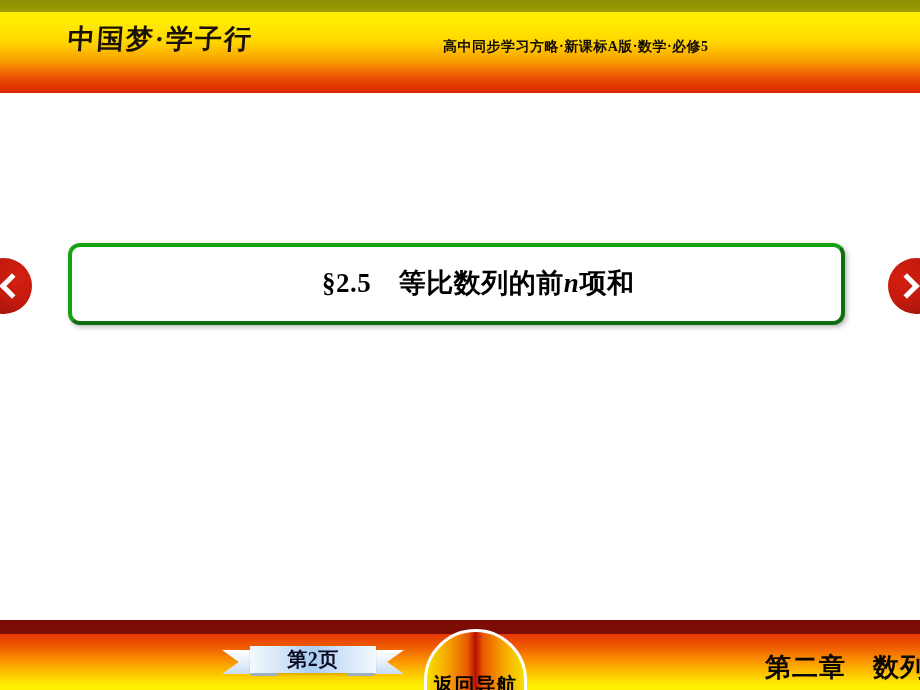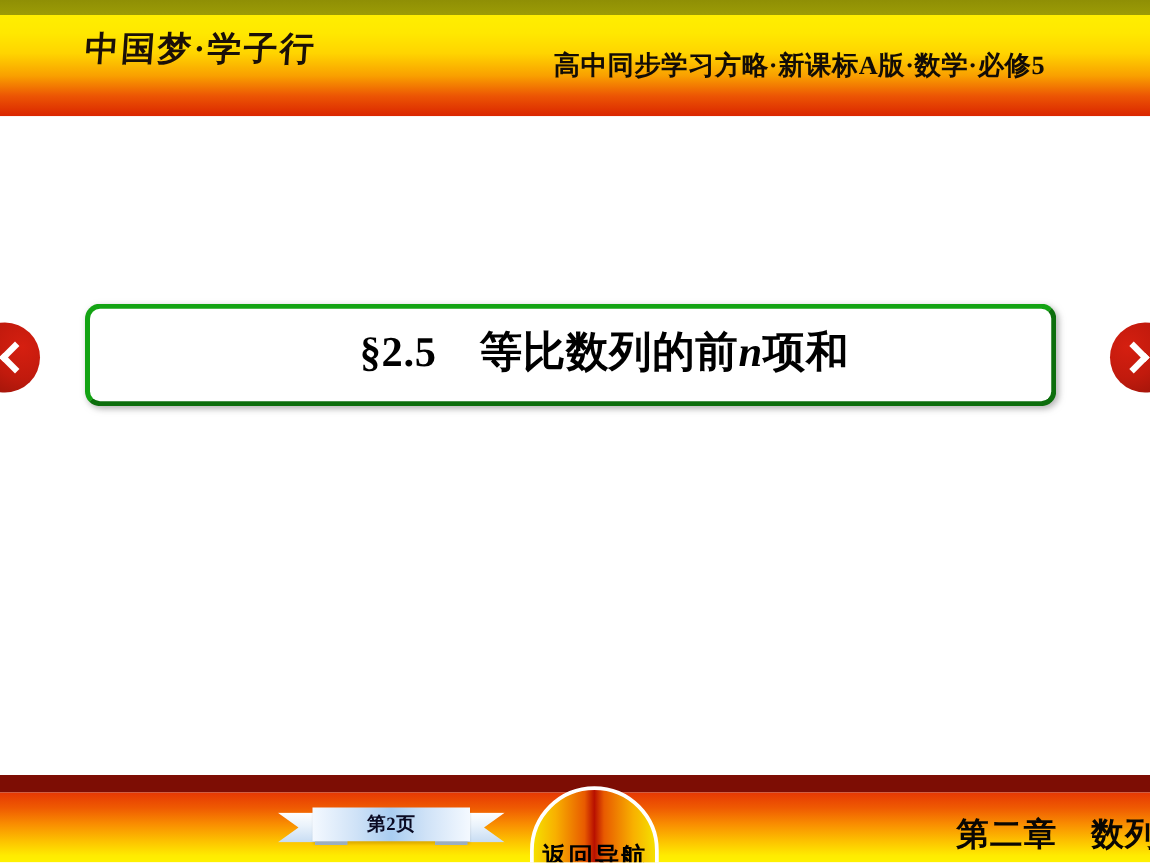--- a/index.html
+++ b/index.html
@@ -53,21 +53,21 @@
     color: #1a1008;
     letter-spacing: 2px;
     white-space: nowrap;
     transform: skewX(-4deg);
   }
   #course-line {
     position: absolute;
     left: 443px;
     top: 38px;
     font-family: "Liberation Serif", serif;
-    font-size: 21px;
+    font-size: 14px;
     font-weight: bold;
     color: #120c06;
     white-space: nowrap;
     letter-spacing: 0.5px;
   }
 
   
   #stage {
     position: absolute;
     left: 0; top: 93px;
@@ -90,21 +90,21 @@
     border-left: 4px solid #13a313;
     border-right: 4px solid #0d6e0d;
     border-bottom: 4px solid #0d6e0d;
     box-shadow: 2px 2px 5px rgba(120,120,120,0.55);
     display: flex;
     align-items: center;
     justify-content: center;
   }
   #title-text {
     font-family: "Liberation Serif", serif;
-    font-size: 34px;
+    font-size: 27px;
     font-weight: bold;
     color: #000000;
     white-space: pre;
     letter-spacing: 0.5px;
     line-height: 1;
     position: relative;
     top: -1px;
   }
   #title-text .ital {
     font-style: italic;
@@ -201,21 +201,21 @@
     position: absolute;
     top: 25px;
     width: 26px;
     height: 5px;
     background: linear-gradient(to bottom, #c9d9e8, #9fb4c8);
   }
   #ribbon-fold-l { left: 30px; }
   #ribbon-fold-r { left: 126px; }
   #page-label {
     font-family: "Liberation Serif", serif;
-    font-size: 15px;
+    font-size: 20px;
     font-weight: bold;
     color: #0a0a23;
     white-space: nowrap;
     letter-spacing: 0.5px;
   }
 
   
   #return-nav {
     position: absolute;
     left: 424px;

